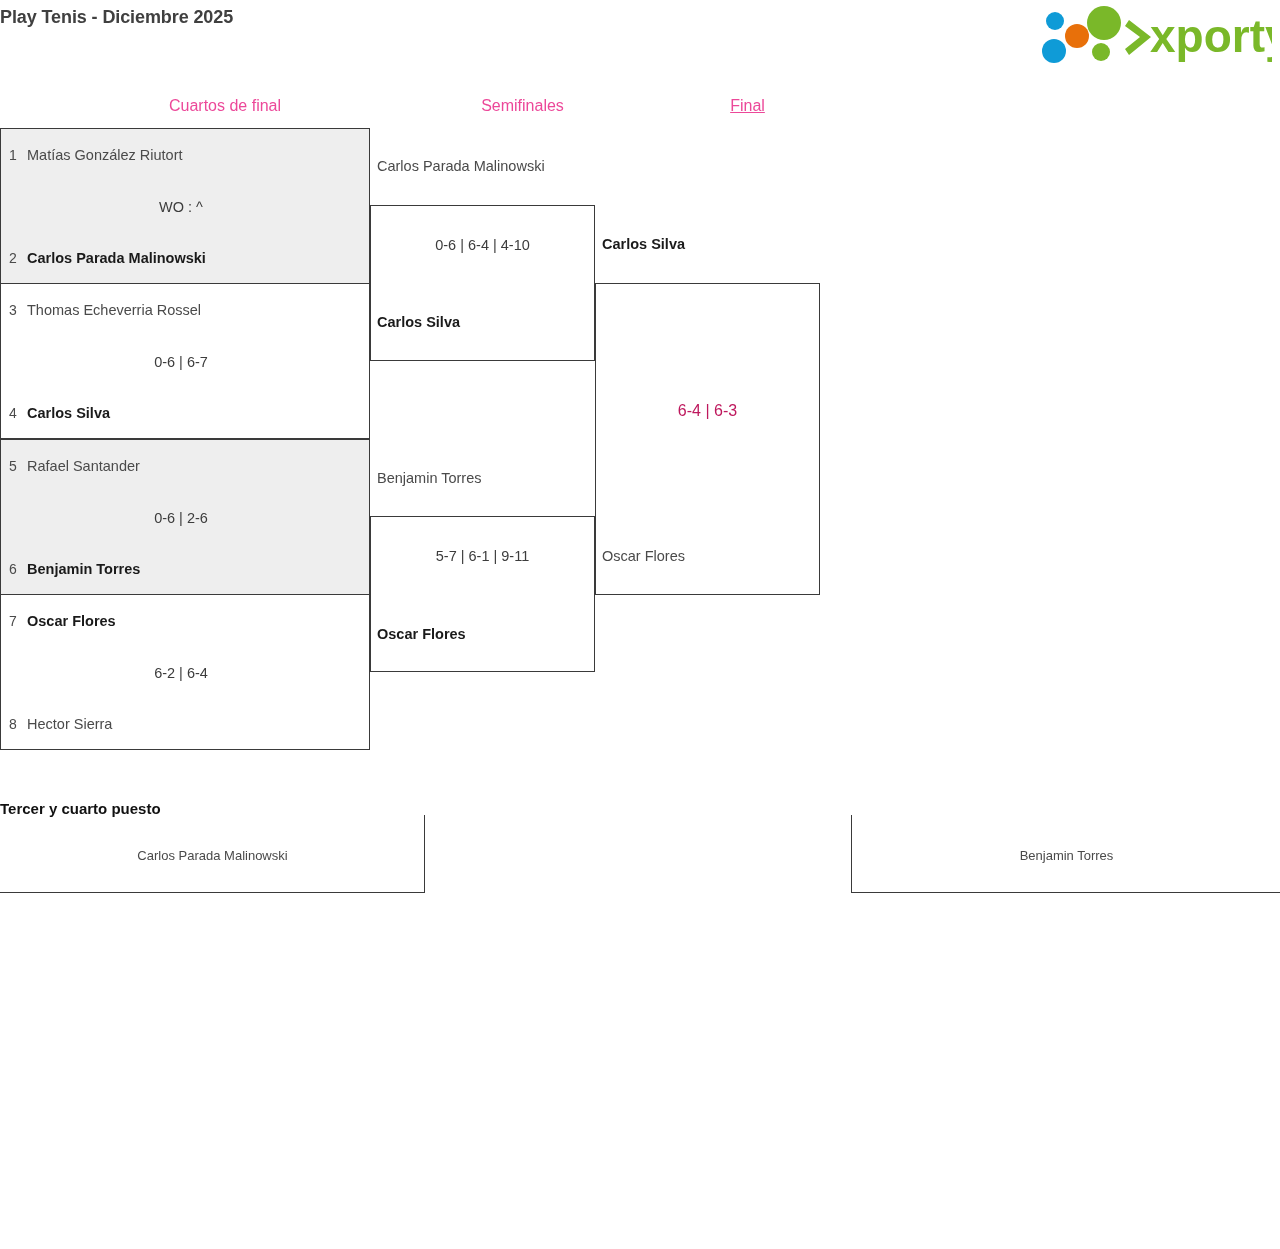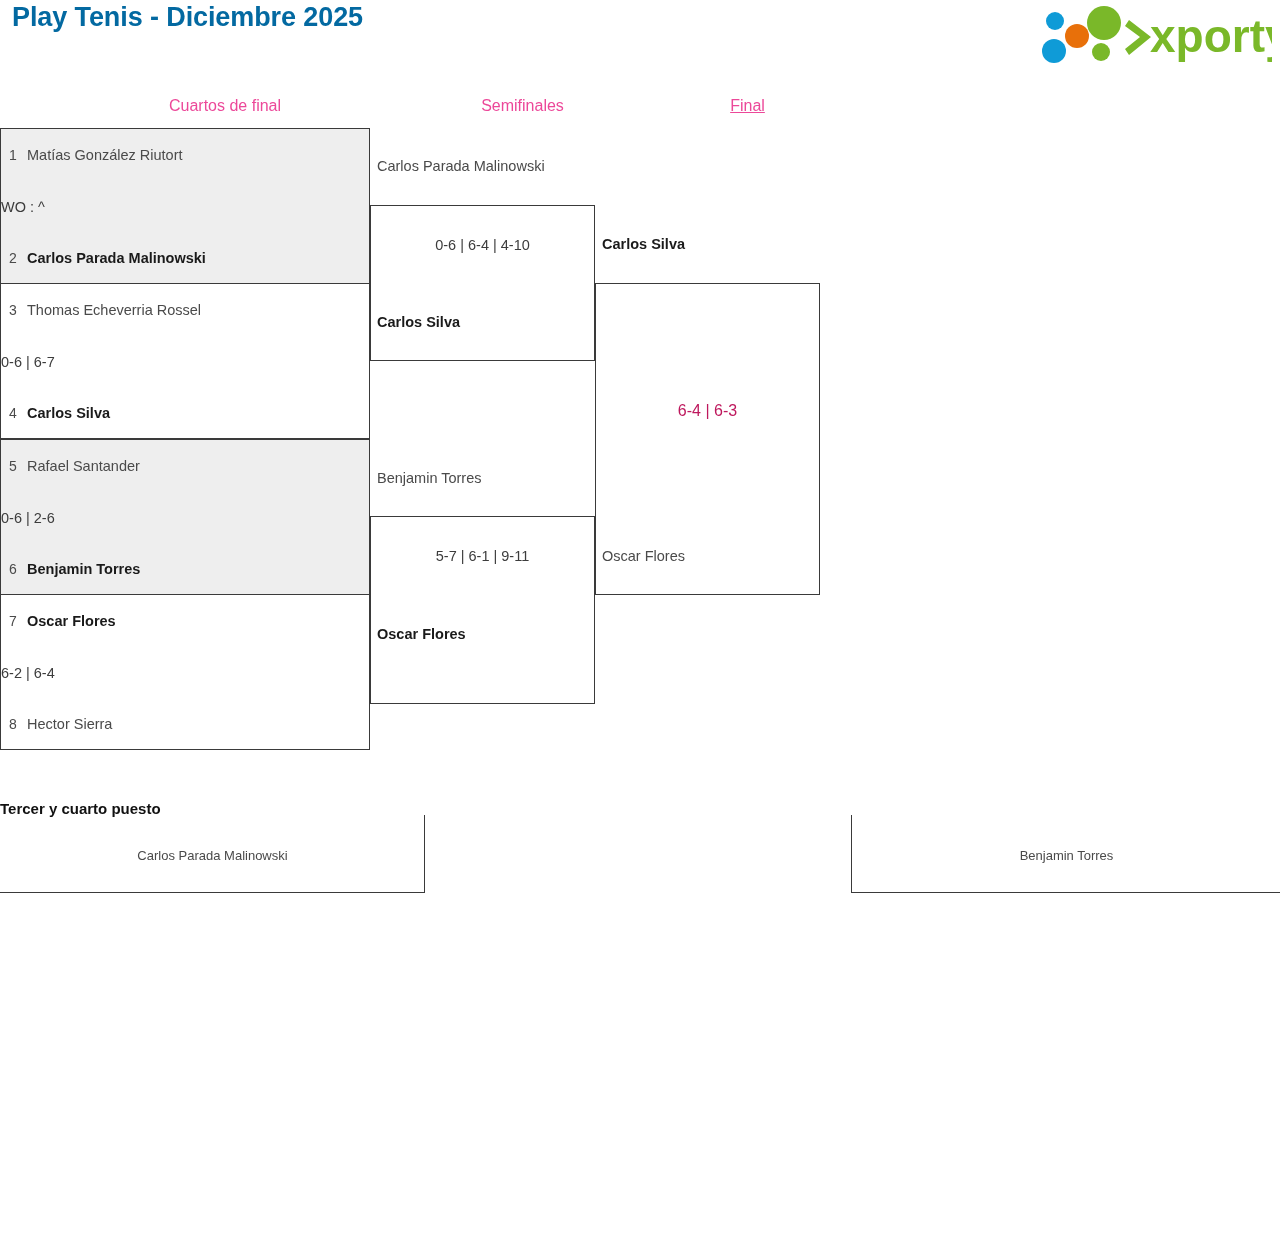--- a/index.html
+++ b/index.html
@@ -18,26 +18,25 @@
   #header {
     position: absolute;
     left: 0; top: 0;
     width: 1280px;
     height: 90px;
   }
   #tournament-title {
     position: absolute;
     left: 0; top: 2px;
     width: 700px;
-    font-size: 27px;
+    font-size: 18px;
     font-weight: 700;
     line-height: 30px;
-    color: #0369a1;
+    color: #404040;
     letter-spacing: -0.1px;
-    margin-left: 12px;
   }
   #tournament-title .title-line { display: block; }
 
   
   #brand-logo {
     position: absolute;
     right: 8px; top: 4px;
     width: 240px;
     height: 64px;
   }
@@ -93,34 +92,35 @@
     font-size: 14px;
   }
   .pname { color: #4a4a4a; font-weight: 400; }
   .pname.winner { color: #1a1a1a; font-weight: 700; }
 
   .qf-score {
     position: absolute;
     top: 70px;
     left: 0;
     width: 360px;
+    text-align: center;
     font-size: 14.5px;
     color: #3c3c3c;
   }
 
   
   .sf-box {
     position: absolute;
     left: 370px;
     width: 225px;
     border: 1px solid #3a3a3a;
     background: transparent;
   }
   #sf-box-0 { top: 205px; height: 156px; }
-  #sf-box-1 { top: 516px; height: 188px; }
+  #sf-box-1 { top: 516px; height: 156px; }
 
   .sf-score {
     position: absolute;
     left: 0;
     width: 223px;
     text-align: center;
     top: 31px;
     font-size: 14.5px;
     color: #3c3c3c;
   }

